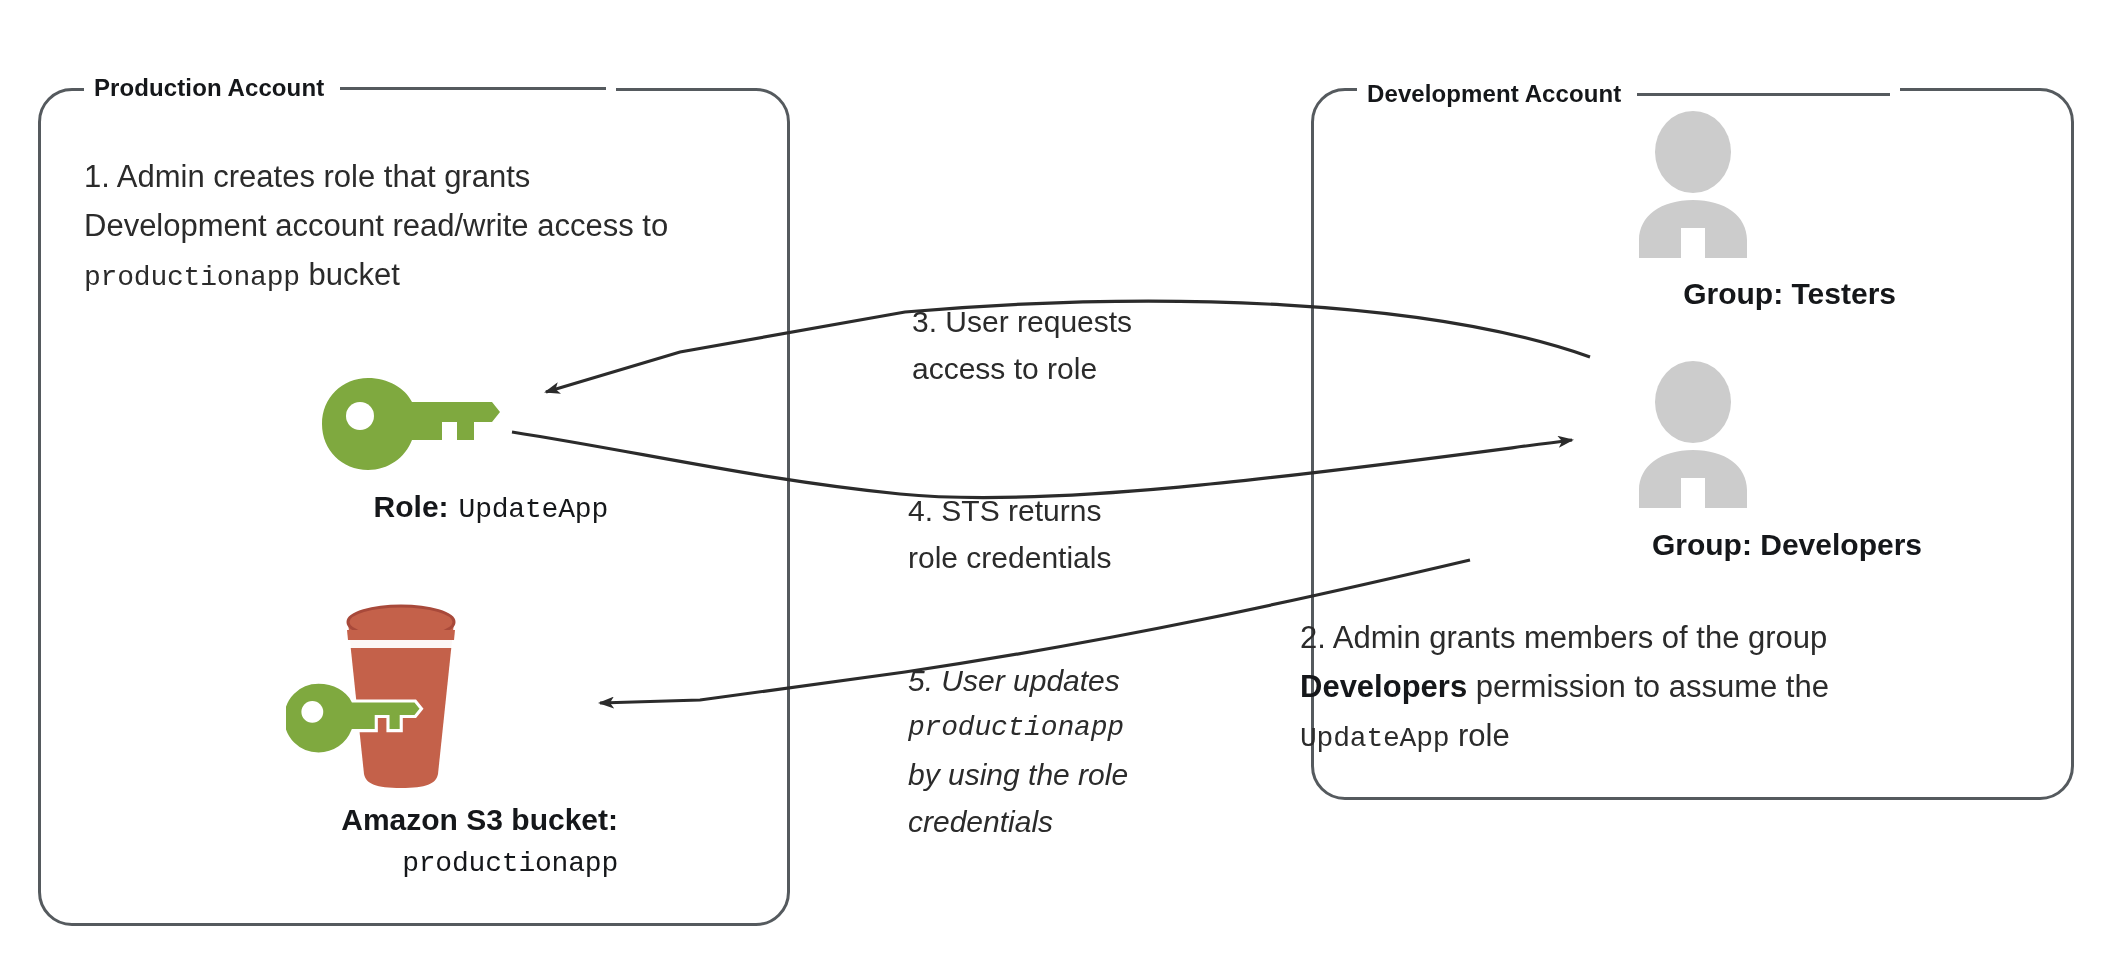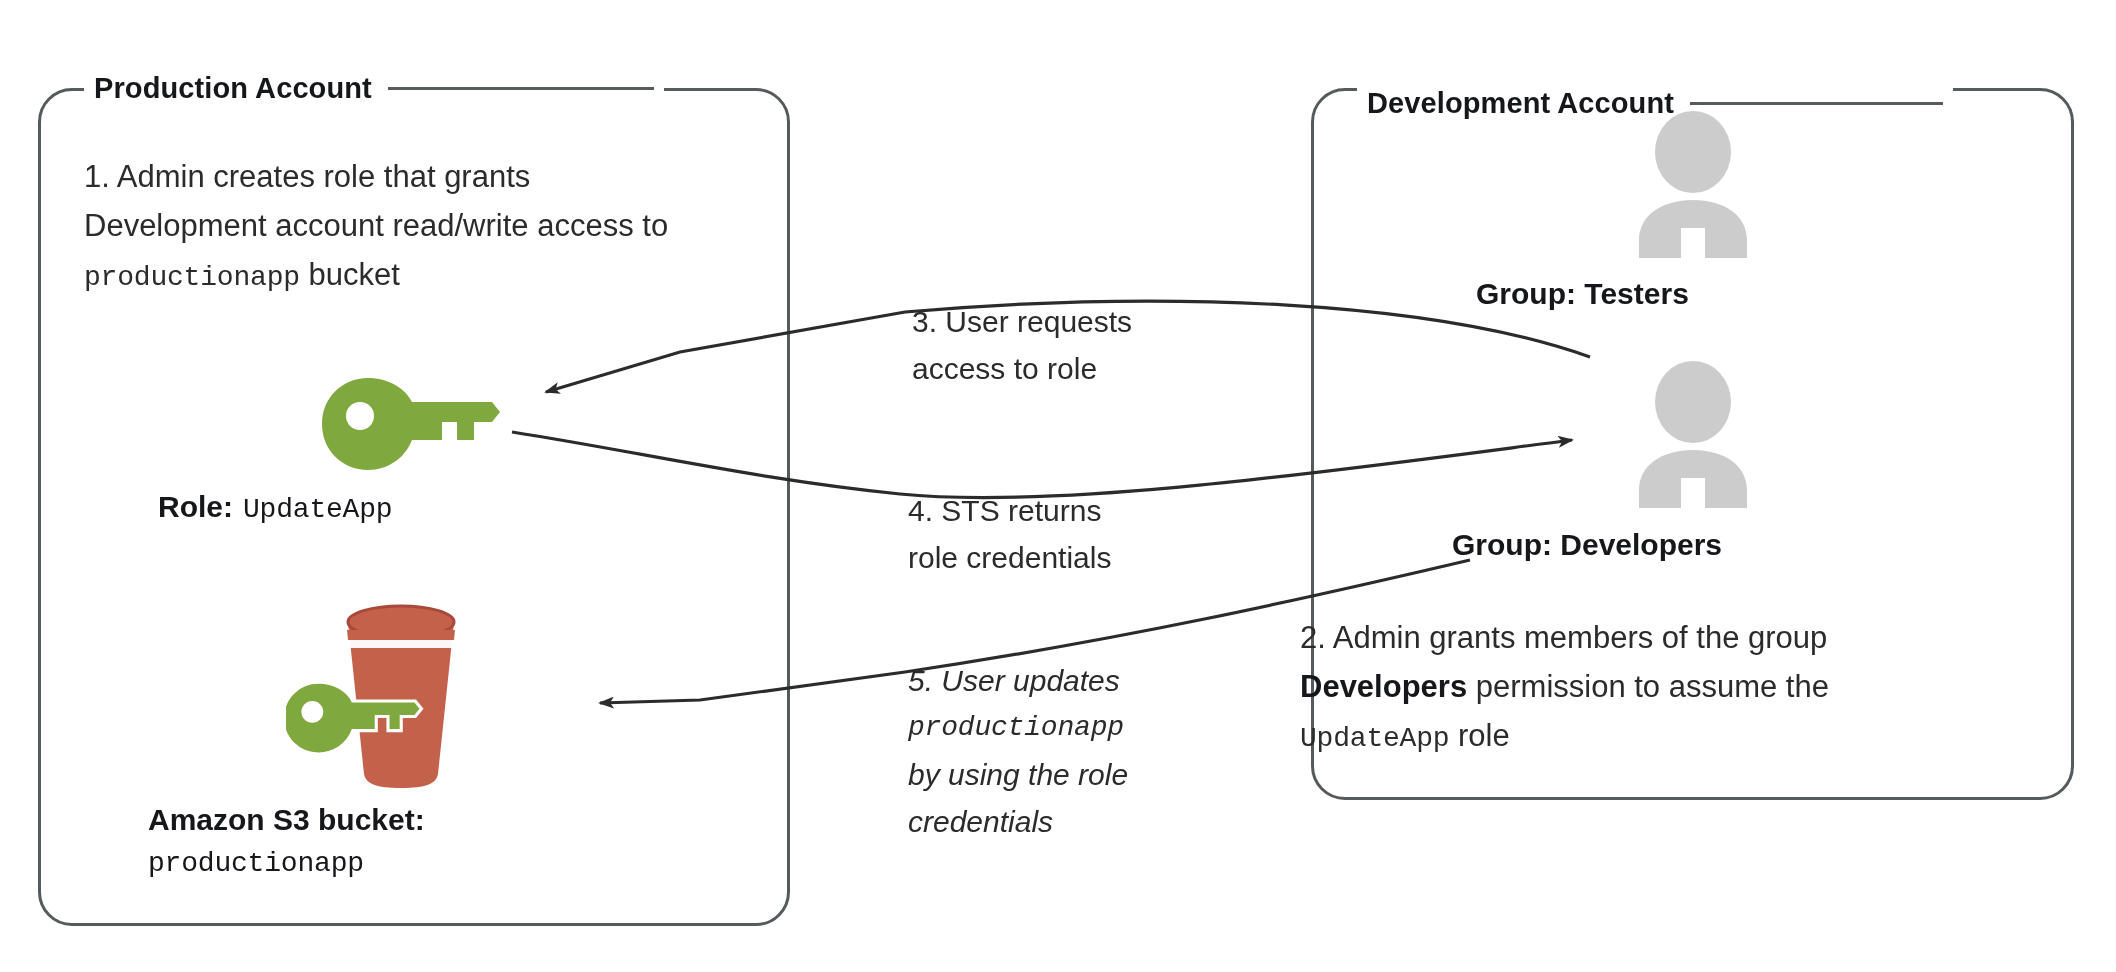--- a/index.html
+++ b/index.html
@@ -34,23 +34,23 @@
   .box-title-wrap {
     position: absolute;
     display: flex;
     align-items: center;
     gap: 16px;
     background: #ffffff;
     padding: 0 10px;
     height: 34px;
   }
   #prod-title-wrap { left: 84px;  top: 71px;  }
-  #dev-title-wrap  { left: 1357px; top: 86px; }
+  #dev-title-wrap  { left: 1357px; top: 77px; }
   .box-title {
-    font-size: 29px;
+    font-size: 24px;
     font-weight: bold;
     color: #15171a;
     white-space: nowrap;
     letter-spacing: .1px;
   }
   .title-rule {
     height: 3px;
     background: #555a5e;
   }
   #prod-rule { width: 266px; }
@@ -80,21 +80,21 @@
     line-height: 47px;
     color: #2b2b2b;
   }
   #step3 { left: 912px;  top: 298px; }
   #step4 { left: 908px;  top: 487px; }
   #step5 { left: 908px;  top: 657px; font-style: italic; }
 
   
   .caption {
     position: absolute;
-    text-align: left;
+    text-align: right;
     font-size: 30px;
     line-height: 44px;
     color: #15171a;
   }
   #role-caption   { left: 158px; top: 485px; width: 450px; }
   #bucket-caption { left: 148px; top: 798px; width: 470px; }
   #testers-caption{ left: 1476px; top: 272px; width: 420px; }
   #devs-caption   { left: 1452px; top: 523px; width: 470px; }
 
   

